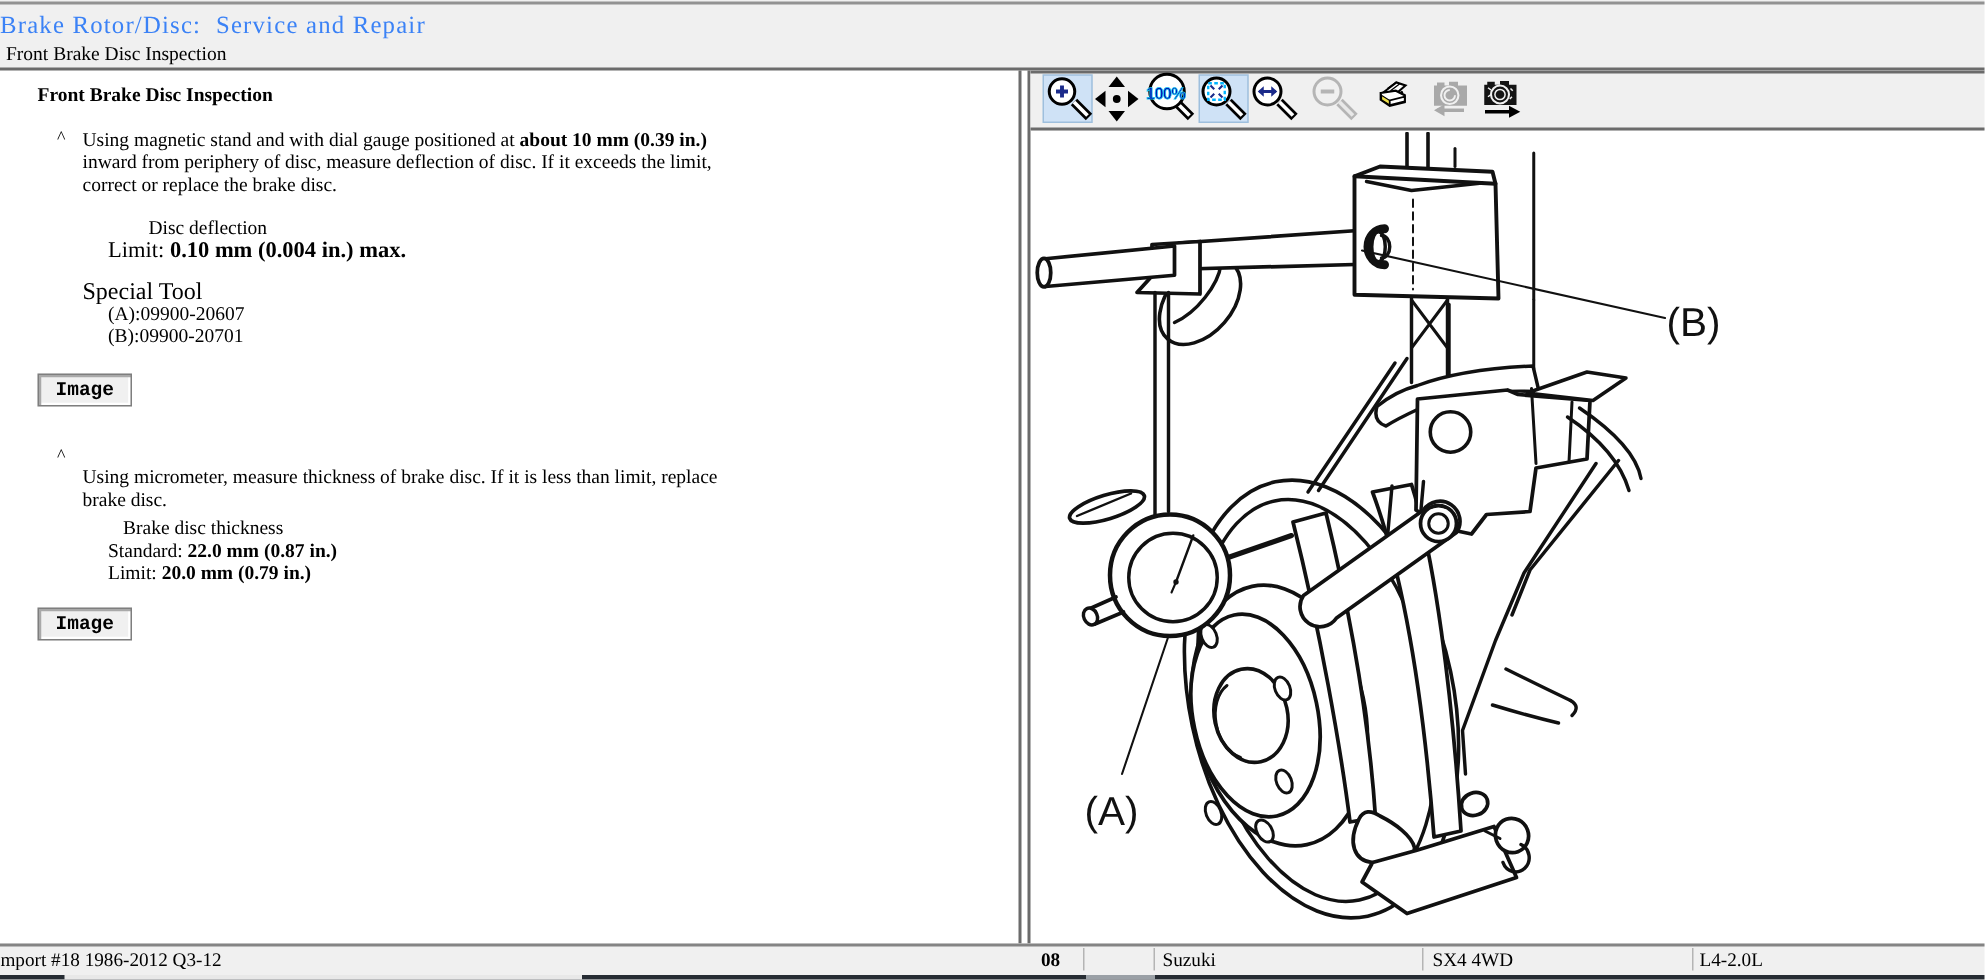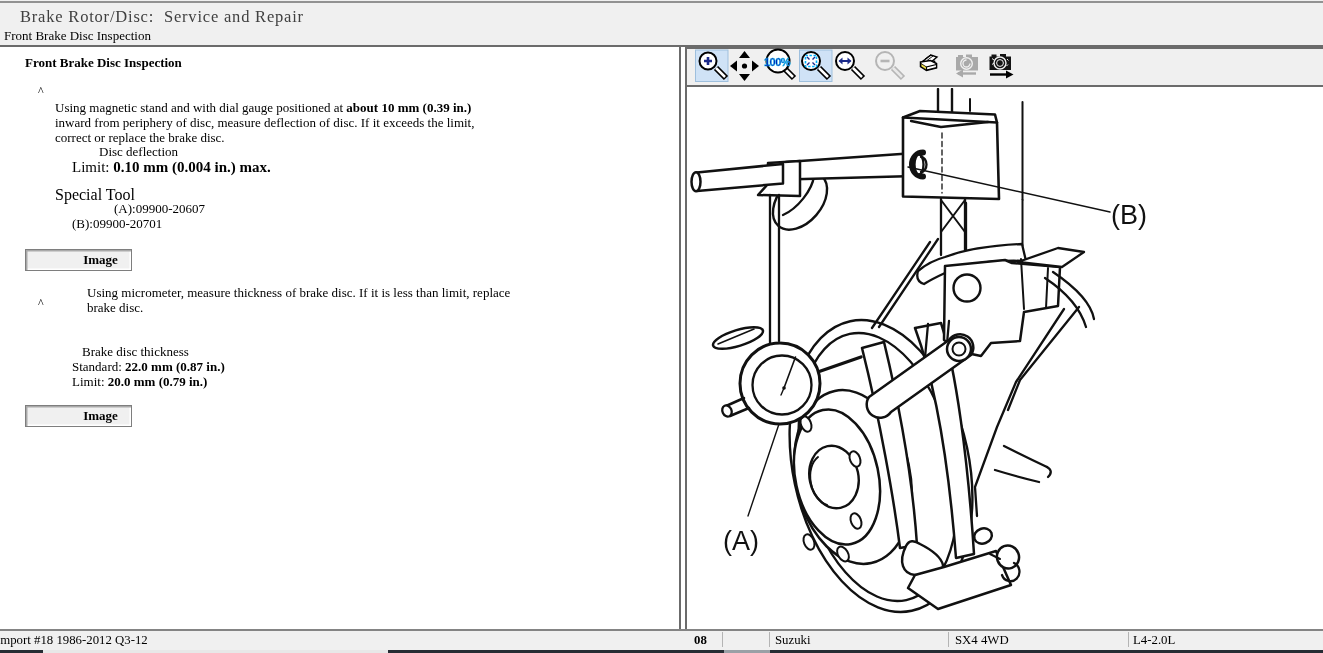--- a/index.html
+++ b/index.html
@@ -1,48 +1,48 @@
 <!DOCTYPE html>
 <html><head>
 <meta charset="utf-8">
 <style>
   html,body{margin:0;padding:0;width:1323px;height:653px;overflow:hidden;background:#fff;}
   .abs{position:absolute;}
   body{font-family:"Liberation Serif",serif;}
-  .sans{font-family:Liberation Serif, serif;padding-left:44px;}
+  .sans{font-family:Liberation Mono, monospace;}
   .b{font-weight:bold;}
 </style>
 </head>
 <body>
 
 <div class="abs" style="left:0;top:0;width:1323px;height:46px;background:#f0f0f0;"></div>
 <div class="abs" style="left:0;top:1px;width:1323px;height:2px;background:#929292;"></div>
-<div class="abs" style="left:20px;top:7px;font-size:16.5px;letter-spacing:0.8px;color:#404040;white-space:pre;">Brake Rotor/Disc:  Service and Repair</div>
+<div class="abs" style="left:0;top:7px;font-size:16.5px;letter-spacing:0.8px;color:#3b82f6;white-space:pre;">Brake Rotor/Disc:  Service and Repair</div>
 <div class="abs" style="left:4px;top:28px;font-size:13px;color:#000;">Front Brake Disc Inspection</div>
 <div class="abs" style="left:0;top:45px;width:1323px;height:2px;background:#6b6b6b;"></div>
 
 <div class="abs" style="left:679px;top:47px;width:2px;height:582px;background:#6b6b6b;"></div>
 <div class="abs" style="left:685px;top:47px;width:2px;height:582px;background:#6b6b6b;"></div>
 
 <div class="abs b" style="left:25px;top:55px;font-size:13px;">Front Brake Disc Inspection</div>
 
 <div class="abs" style="left:38px;top:84px;font-size:12px;">^</div>
-<div class="abs" style="left:55px;top:85px;font-size:13px;line-height:15.1px;margin-top:15px;">Using magnetic stand and with dial gauge positioned at <span class="b">about 10 mm (0.39 in.)</span><br>inward from periphery of disc, measure deflection of disc. If it exceeds the limit,<br>correct or replace the brake disc.</div>
+<div class="abs" style="left:55px;top:85px;font-size:13px;line-height:15.1px;">Using magnetic stand and with dial gauge positioned at <span class="b">about 10 mm (0.39 in.)</span><br>inward from periphery of disc, measure deflection of disc. If it exceeds the limit,<br>correct or replace the brake disc.</div>
 
 <div class="abs" style="left:55px;top:144px;font-size:13px;margin-left:44px;">Disc deflection</div>
 <div class="abs" style="left:72px;top:159px;font-size:15px;">Limit: <span class="b">0.10 mm (0.004 in.) max.</span></div>
 
 <div class="abs" style="left:55px;top:186px;font-size:16px;">Special Tool</div>
-<div class="abs" style="left:72px;top:201px;font-size:13px;margin-left:42px;">(A):09900-20607</div>
+<div class="abs" style="left:72px;top:201px;font-size:13px;">(A):09900-20607</div>
 <div class="abs" style="left:72px;top:216px;font-size:13px;text-align:right;">(B):09900-20701</div>
 
 <div class="abs sans b" style="left:25px;top:249px;width:61px;height:19.5px;background:#f0f0f0;border:1px solid #7e7e7e;box-shadow:inset 1.5px 1.5px 0 #a9a9a9,inset -1.5px -1.5px 0 #ffffff;font-size:13px;text-align:center;line-height:19px;">Image</div>
 
 <div class="abs" style="left:38px;top:296px;font-size:12px;">^</div>
-<div class="abs" style="left:55px;top:285px;font-size:13px;line-height:15.1px;margin-left:32px;">Using micrometer, measure thickness of brake disc. If it is less than limit, replace<br>brake disc.</div>
+<div class="abs" style="left:55px;top:310px;font-size:13px;line-height:15.1px;">Using micrometer, measure thickness of brake disc. If it is less than limit, replace<br>brake disc.</div>
 
 <div class="abs" style="left:55px;top:344px;font-size:13px;margin-left:27px;">Brake disc thickness</div>
 <div class="abs" style="left:72px;top:359px;font-size:13px;">Standard: <span class="b">22.0 mm (0.87 in.)</span></div>
 <div class="abs" style="left:72px;top:374px;font-size:13px;">Limit: <span class="b">20.0 mm (0.79 in.)</span></div>
 
 <div class="abs sans b" style="left:25px;top:405px;width:61px;height:19.5px;background:#f0f0f0;border:1px solid #7e7e7e;box-shadow:inset 1.5px 1.5px 0 #a9a9a9,inset -1.5px -1.5px 0 #ffffff;font-size:13px;text-align:center;line-height:19px;">Image</div>
 
 <div class="abs" style="left:687px;top:47px;width:636px;height:40px;background:#f0f0f0;border-top:2px solid #6b6b6b;border-bottom:2px solid #6b6b6b;box-sizing:border-box;"></div>
 <svg class="abs" style="left:687px;top:47px;" width="636" height="40" viewBox="687 47 636 40">
 

